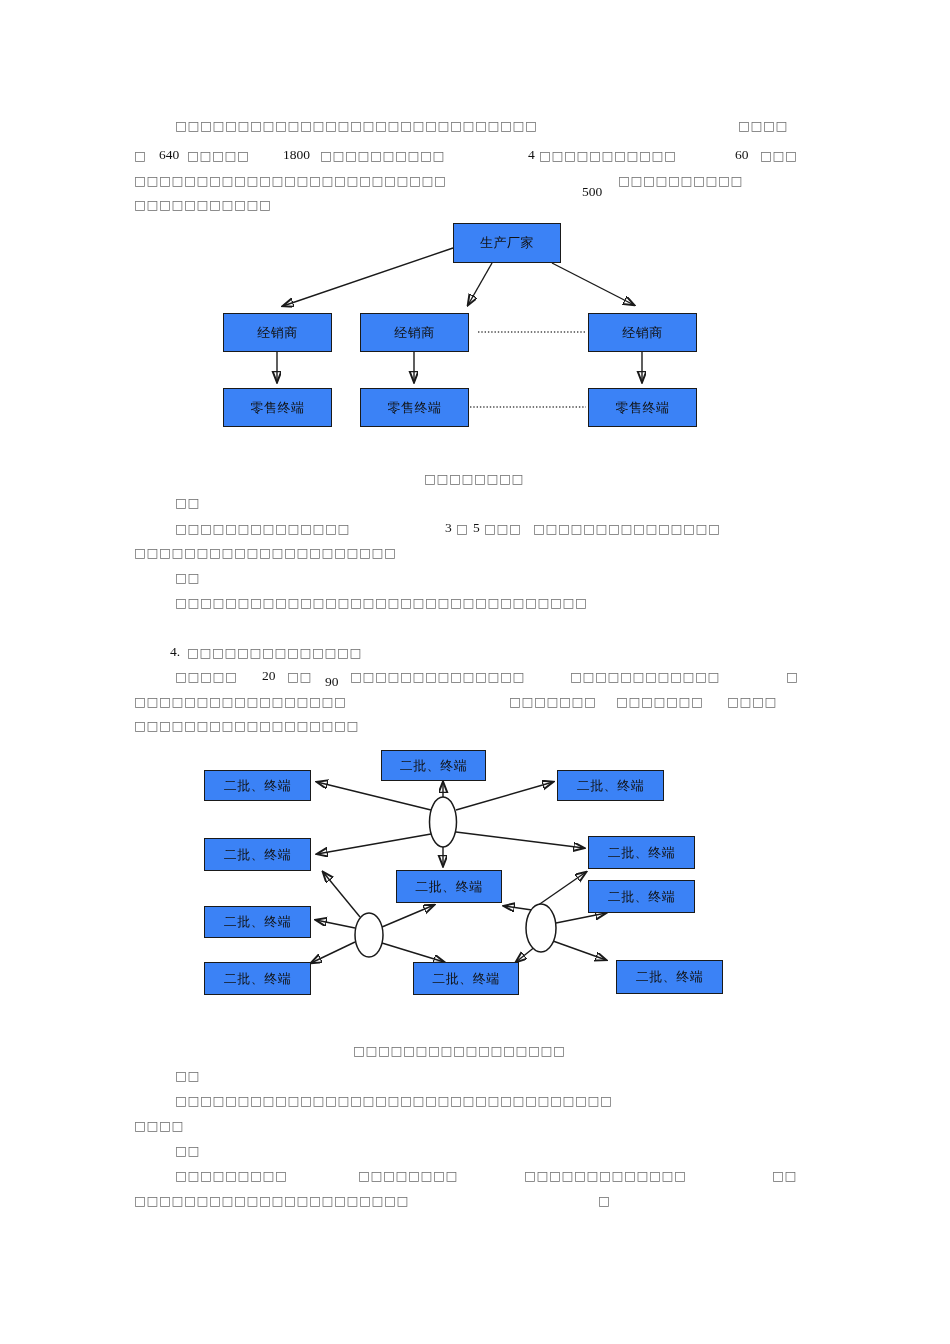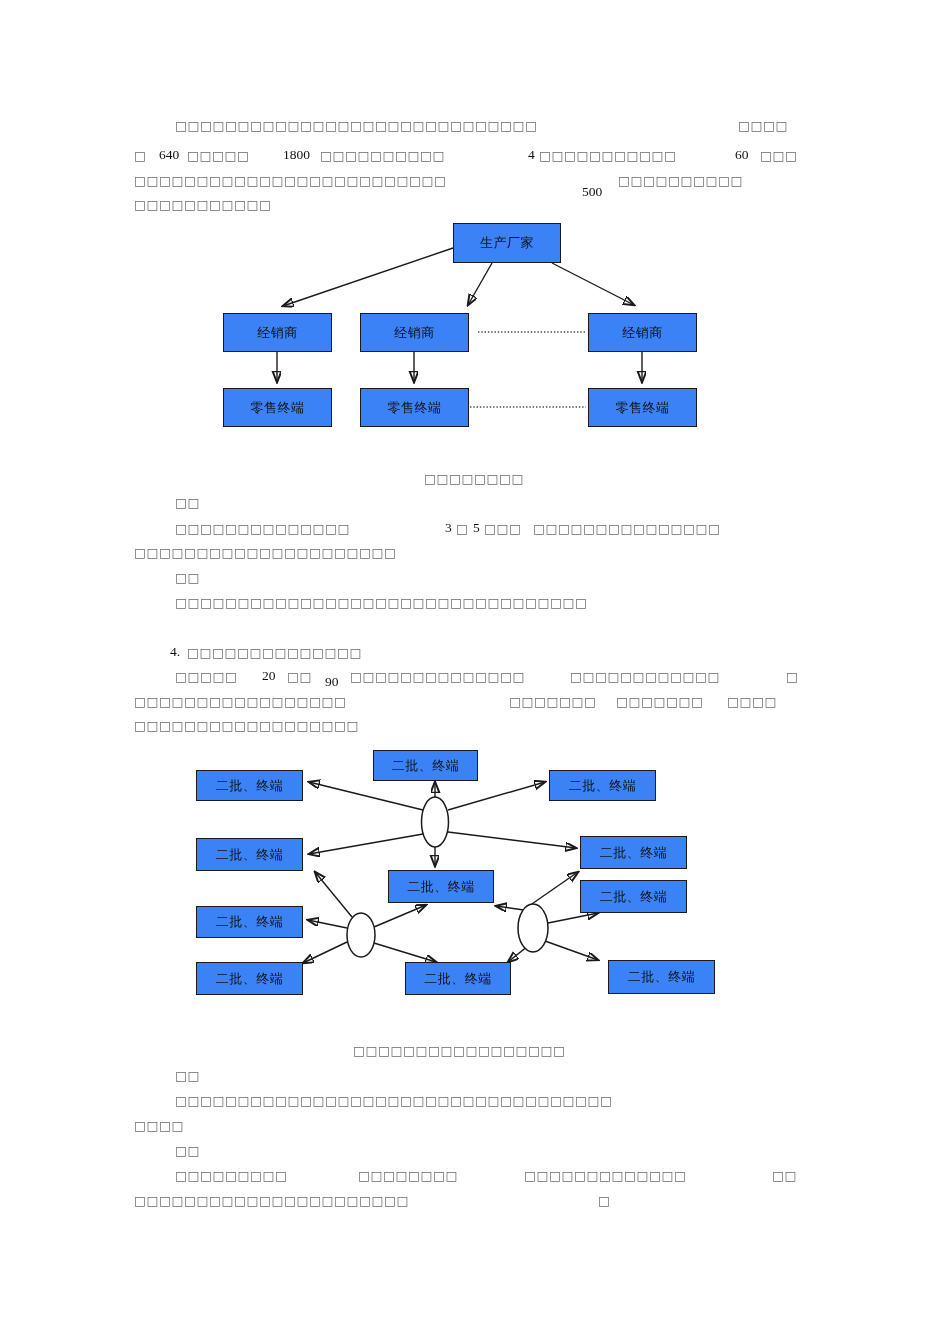--- a/index.html
+++ b/index.html
@@ -140,21 +140,21 @@
   <span class="txt tofu" style="left:570px;top:669px;">□□□□□□□□□□□□</span>
   <span class="txt tofu" style="left:786px;top:669px;">□</span>
 
   <span class="txt tofu" style="left:134px;top:694px;">□□□□□□□□□□□□□□□□□</span>
   <span class="txt tofu" style="left:509px;top:694px;">□□□□□□□</span>
   <span class="txt tofu" style="left:616px;top:694px;">□□□□□□□</span>
   <span class="txt tofu" style="left:727px;top:694px;">□□□□</span>
 
   <span class="txt tofu" style="left:134px;top:718px;">□□□□□□□□□□□□□□□□□□</span>
 
-  <div class="diagram" style="left:0;top:0;width:934px;height:1344px;">
+  <div class="diagram" style="left:8px;top:0;width:934px;height:1344px;">
     <svg class="edges" width="950" height="1344">
       <defs>
         <marker id="ah2" markerWidth="9" markerHeight="9" refX="7.6" refY="3.1" orient="auto" markerUnits="strokeWidth">
           <path d="M0,0 L8,3.1 L0,6.2 z" fill="#1a1a1a" stroke="none"></path>
         </marker>
       </defs>
 
       <line x1="435" y1="798" x2="435" y2="782" marker-end="url(#ah2)"></line>
       <line x1="435" y1="847" x2="435" y2="866" marker-end="url(#ah2)"></line>
       <line x1="423" y1="810" x2="309" y2="782" marker-end="url(#ah2)"></line>

